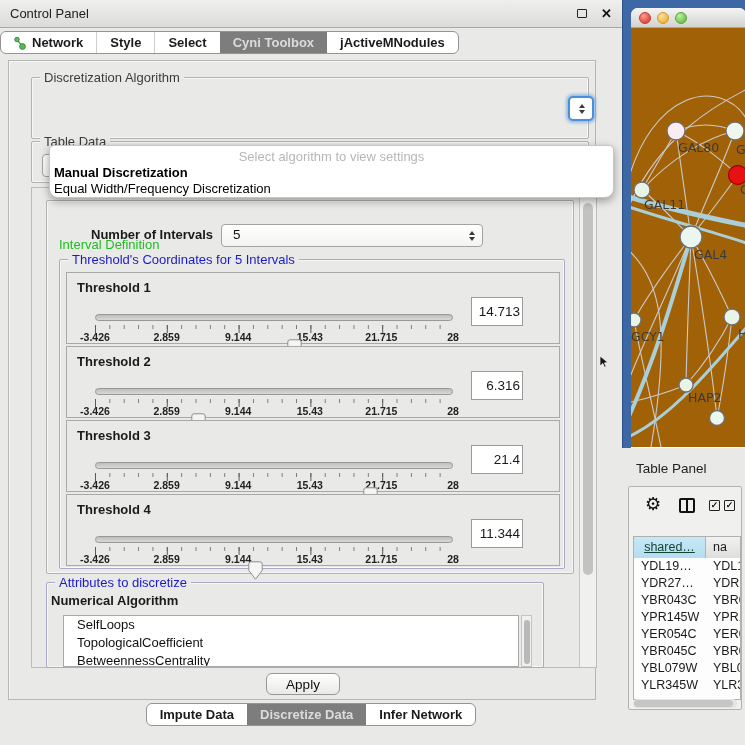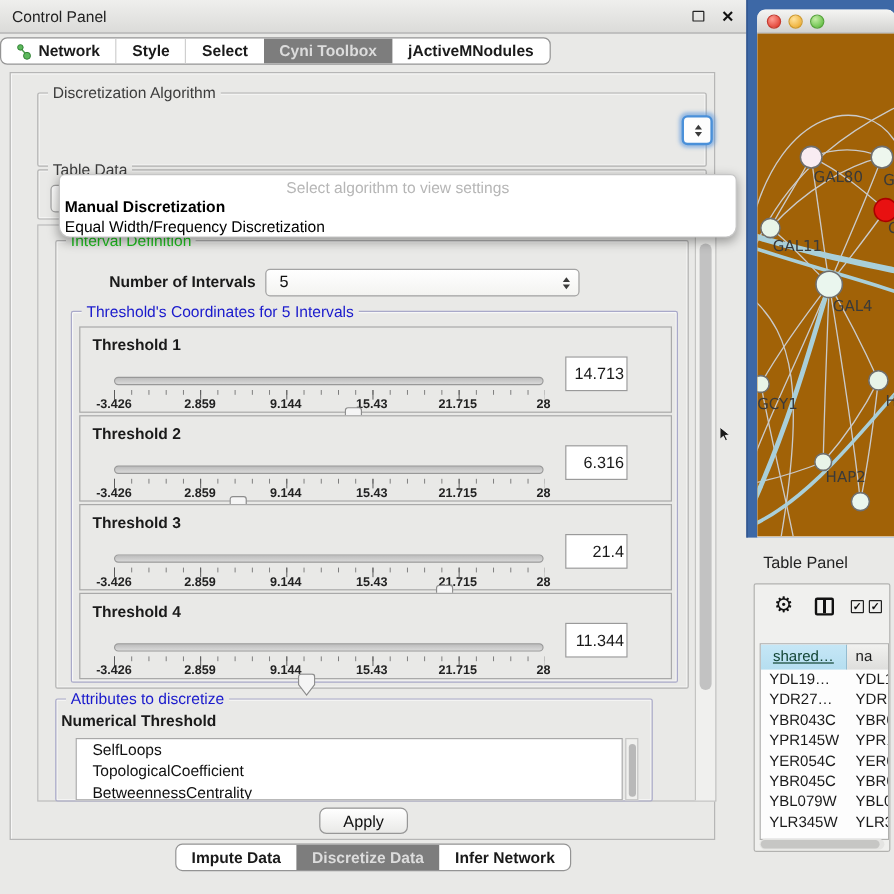--- a/index.html
+++ b/index.html
@@ -24,21 +24,21 @@
   .tab.sel{background:var(--selected_tab);color:#dcdcdc;}
   .tab.sel,.tab.sel + .tab{border-left:none;}
   #toptabs-row{position:absolute;left:0;top:31px;width:518px;display:flex;justify-content:flex-start;}
   #bottomtabs-row{position:absolute;left:0;top:703px;width:622px;display:flex;justify-content:center;}
 
   #mainpanel{position:absolute;left:8px;top:60px;width:588px;height:640px;
     background:var(--panel_bg);border:1px solid #b6b6b6;box-shadow:inset 1px 1px 0 #f7f7f7;}
 
   .grp{position:absolute;border:1px solid #b2b2b2;border-radius:2px;box-shadow:inset 0 0 0 1px rgba(255,255,255,.65);}
   .grp-title{position:absolute;top:-8px;left:8px;background:var(--panel_bg);padding:0 4px;font-size:13px;white-space:nowrap;}
-  .t-green{color:var(--accent_green);} .t-blue{color:var(--accent_blue);} .t-dark{color:#3c3c3c;}
+  .t-green{color:var(--accent_green);margin-top:44px;} .t-blue{color:var(--accent_blue);} .t-dark{color:#3c3c3c;}
 
   .combo{position:absolute;background:linear-gradient(#ffffff,#f3f3f1);border:1px solid #a3a3a3;border-radius:4px;
     font-size:13.5px;line-height:20px;padding-left:11px;color:#111;}
   .spin{position:absolute;right:7px;top:50%;transform:translateY(-50%);display:flex;flex-direction:column;gap:2px;}
   .spin i{width:0;height:0;border-left:3.5px solid transparent;border-right:3.5px solid transparent;display:block;}
   .spin .up{border-bottom:4px solid #3a3a3a;} .spin .dn{border-top:4px solid #3a3a3a;}
 
   
   #algo-grp{left:22px;top:16px;width:558px;height:62px;}
   #algo-combo-edge{position:absolute;left:536px;top:18px;width:26px;height:25px;background:#fdfdfd;
@@ -293,21 +293,21 @@
                 </span>
               </div>
               <div class="valbox">11.344</div>
             </div>
           </div>
       </div>
     </div>
 
     <div class="grp" id="attr-grp">
       <span class="grp-title t-blue">Attributes to discretize</span>
-      <div id="attr-sub">Numerical Threshold</div>
+      <div id="attr-sub">Numerical Algorithm</div>
       <div id="attr-list">
           <div class="attr-item">SelfLoops</div>
           <div class="attr-item">TopologicalCoefficient</div>
           <div class="attr-item">BetweennessCentrality</div>
         </div>
       <div id="attr-sb">
           <div class="sb-thumb"></div>
         </div>
     </div>
 

